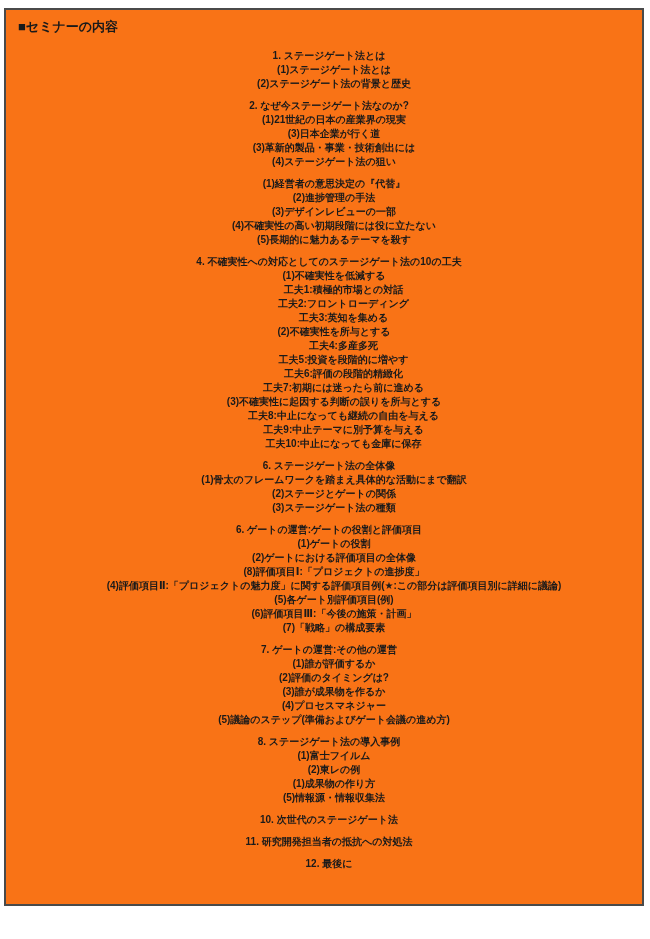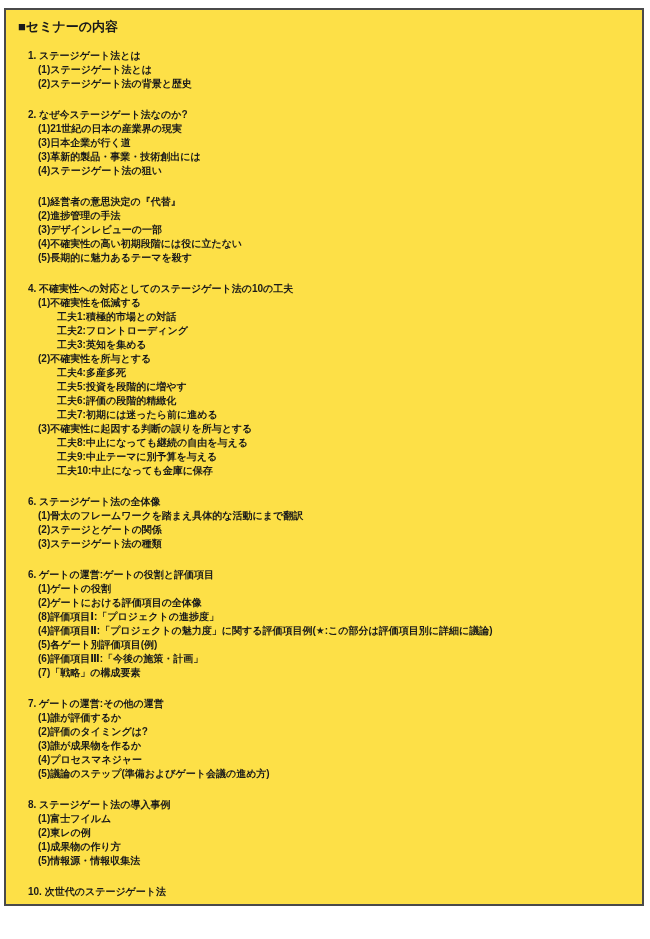--- a/index.html
+++ b/index.html
@@ -16,45 +16,46 @@
     -webkit-font-smoothing: antialiased;
   }
   .frame {
     position: absolute;
     left: 4px;
     top: 8px;
     width: 640px;
     height: 898px;
     border: 2px solid #4a4a4a;
     box-sizing: border-box;
-    background: #fde047;
+    background: #f97316;
     padding: 9px 12px;
     overflow: hidden;
   }
   .heading {
     font-size: 13px;
     line-height: 16px;
     font-weight: bold;
     margin: 0 0 14px 0;
     white-space: nowrap;
   }
   .section {
-    margin-top: 17px;
+    margin-top: 8px;
   }
   .section:first-child,
   .section.tight {
     margin-top: 0;
   }
   .line {
     font-size: 10px;
     line-height: 14px;
     height: 14px;
     font-weight: bold;
     white-space: nowrap;
     letter-spacing: 0px;
+    text-align: center;
   }
   .lvl1 { padding-left: 10px; }
   .lvl2 { padding-left: 20px; }
   .lvl3 { padding-left: 39px; }
 </style>
 </head>
 <body>
 
 <div class="frame">
   <div class="heading">■セミナーの内容</div>

